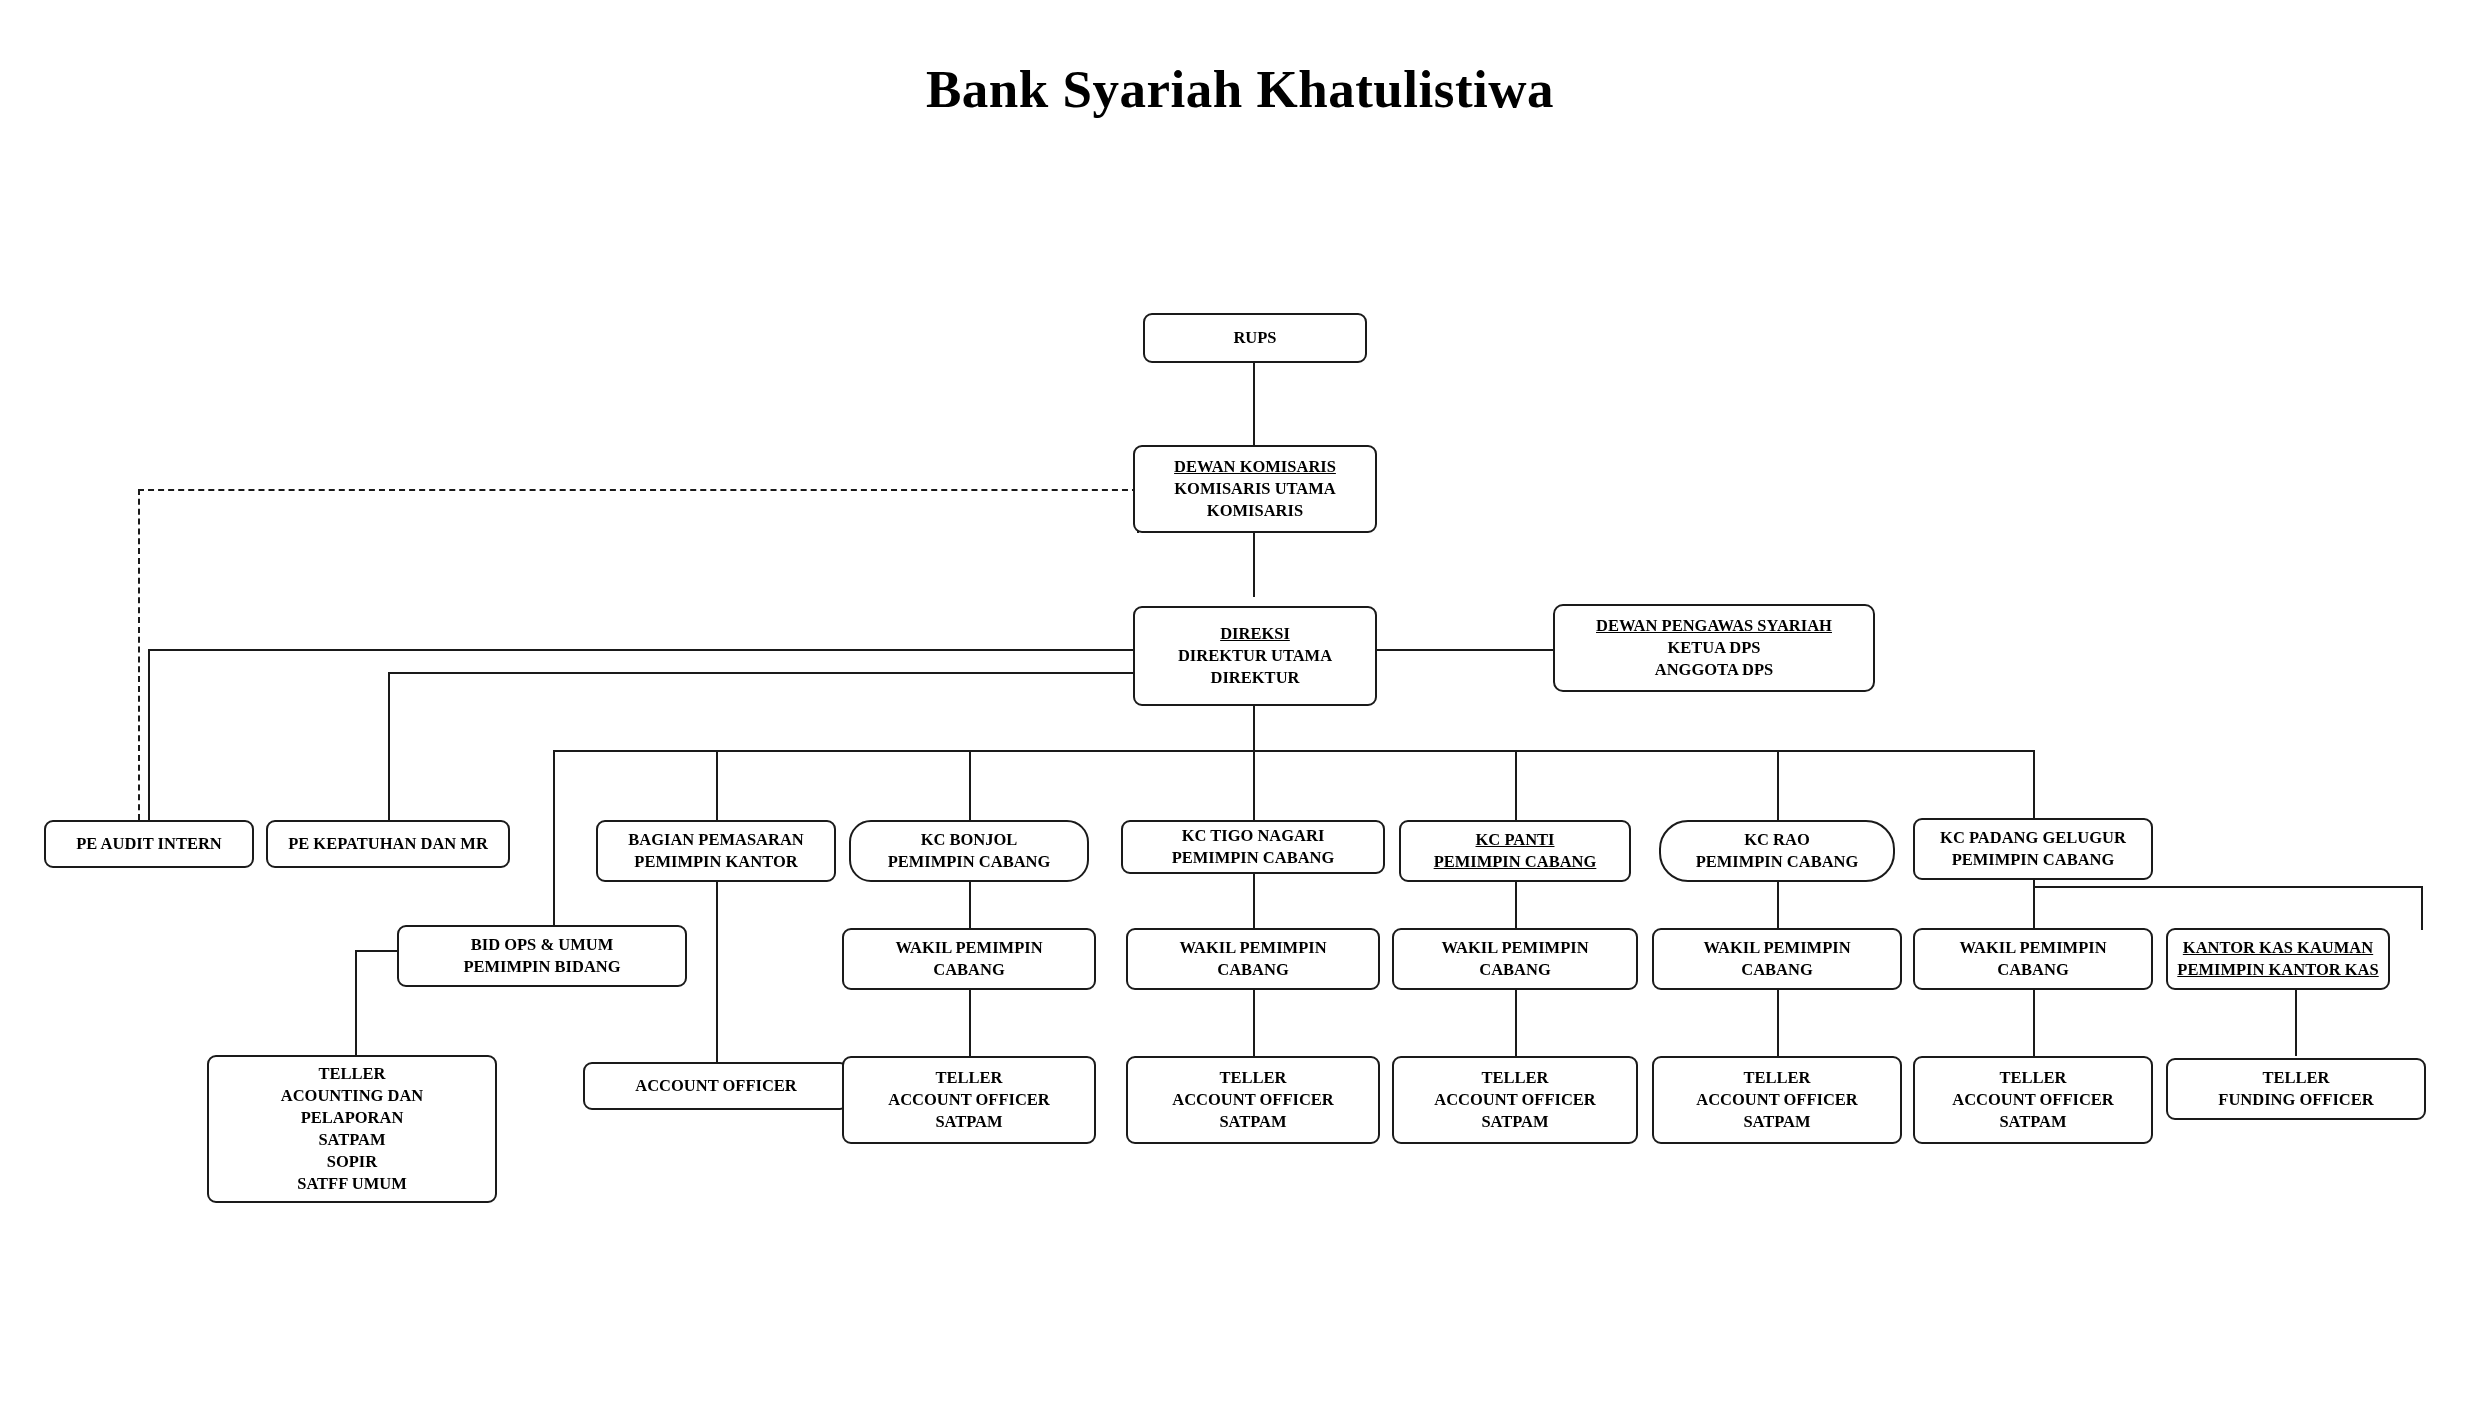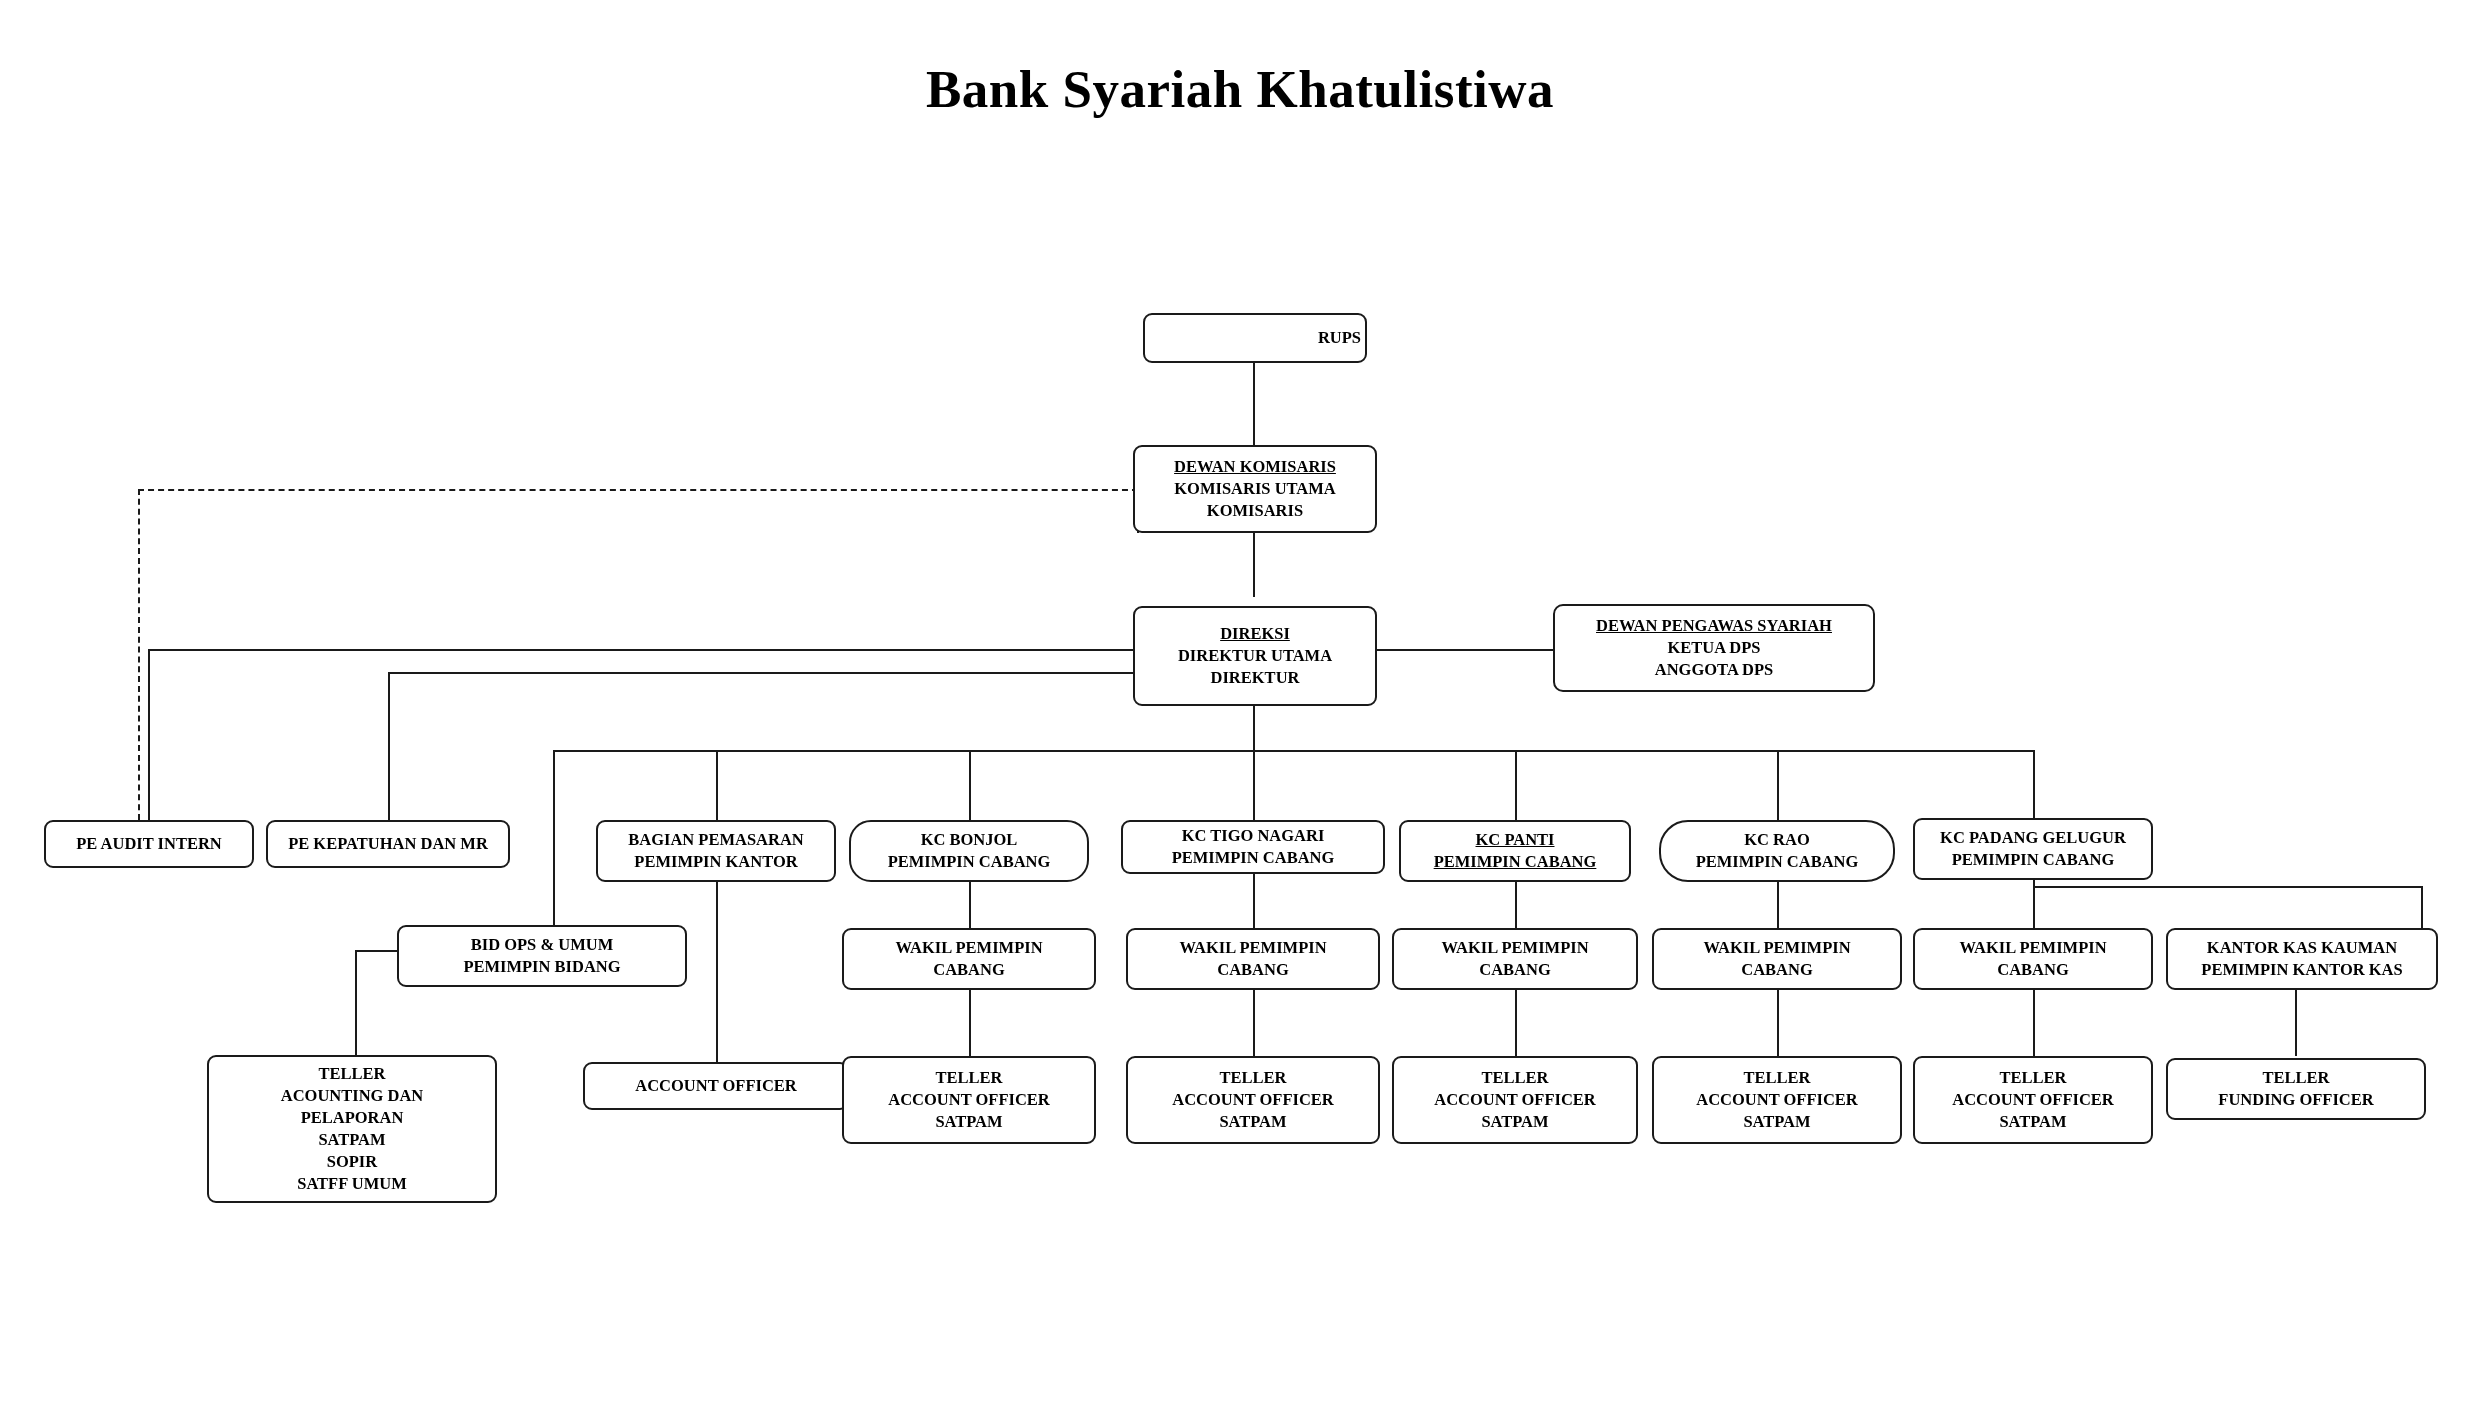--- a/index.html
+++ b/index.html
@@ -128,21 +128,21 @@
   <div class="edge v" style="left:1777px; top:862px; height:68px;"></div>
   <div class="edge v" style="left:1777px; top:990px; height:66px;"></div>
 
   <div class="edge v" style="left:2033px; top:862px; height:24px;"></div>
   <div class="edge h" style="left:2033px; top:886px; width:390px;"></div>
   <div class="edge v" style="left:2033px; top:886px; height:44px;"></div>
   <div class="edge v" style="left:2421px; top:886px; height:44px;"></div>
   <div class="edge v" style="left:2033px; top:990px; height:66px;"></div>
   <div class="edge v" style="left:2295px; top:990px; height:66px;"></div>
 
-  <div class="node" style="left:1143px; top:313px; width:224px; height:50px;align-items:flex-end;">
+  <div class="node" style="left:1143px; top:313px; width:224px; height:50px;">
     <span class="ln">RUPS</span>
   </div>
 
   <div class="node" style="left:1133px; top:445px; width:244px; height:88px;">
     <span class="ln u">DEWAN KOMISARIS</span>
     <span class="ln">KOMISARIS UTAMA</span>
     <span class="ln">KOMISARIS</span>
   </div>
 
   <div class="node" style="left:1133px; top:606px; width:244px; height:100px;">
@@ -218,21 +218,21 @@
   <div class="node" style="left:1652px; top:928px; width:250px; height:62px;">
     <span class="ln">WAKIL PEMIMPIN</span>
     <span class="ln">CABANG</span>
   </div>
 
   <div class="node" style="left:1913px; top:928px; width:240px; height:62px;">
     <span class="ln">WAKIL PEMIMPIN</span>
     <span class="ln">CABANG</span>
   </div>
 
-  <div class="node" style="left:2166px; top:928px; width:272px; height:62px;">
+  <div class="node" style="left:2166px; top:928px; width:224px; height:62px;text-decoration:underline;">
     <span class="ln">KANTOR KAS KAUMAN</span>
     <span class="ln">PEMIMPIN KANTOR KAS</span>
   </div>
 
   <div class="node" style="left:207px; top:1055px; width:290px; height:148px;">
     <span class="ln">TELLER</span>
     <span class="ln">ACOUNTING DAN</span>
     <span class="ln">PELAPORAN</span>
     <span class="ln">SATPAM</span>
     <span class="ln">SOPIR</span>

